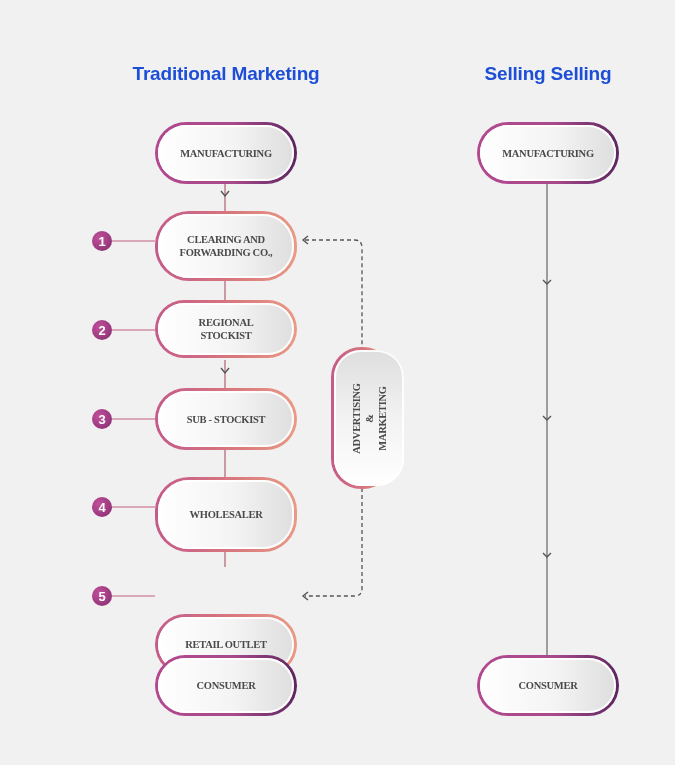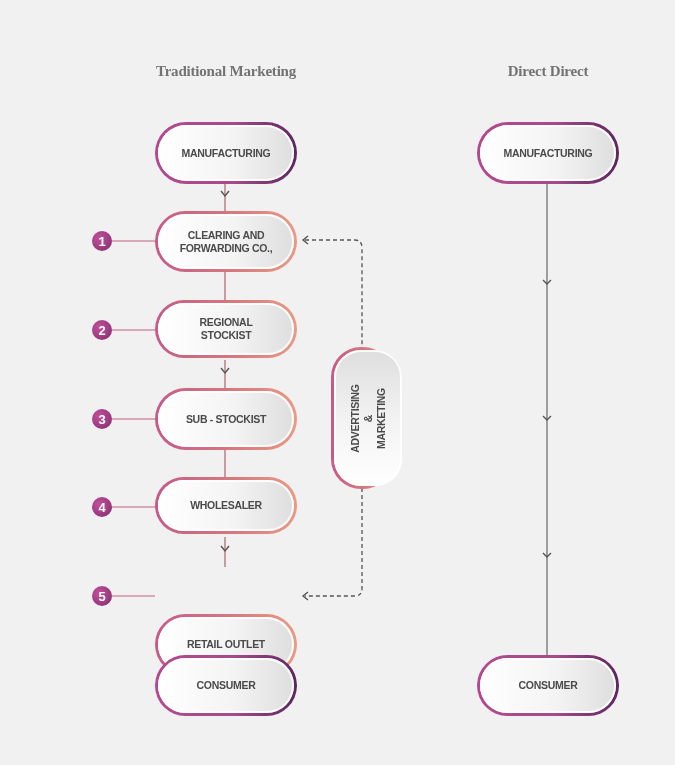--- a/index.html
+++ b/index.html
@@ -5,35 +5,35 @@
     html, body { margin: 0; padding: 0; }
     body {
       width: 675px; height: 765px;
       background: #f2f1f1;
       position: relative;
       overflow: hidden;
       font-family: "Liberation Sans", sans-serif;
     }
     .col-title {
       position: absolute;
-      font-size: 15px;
+      font-size: 19px;
       font-weight: 700;
-      color: #737373;
+      color: #1d4ed8;
       letter-spacing: -0.2px;
       white-space: nowrap;
       transform: translateX(-50%);
-      font-family: Liberation Serif, serif;
     }
     svg.lines { position: absolute; left: 0; top: 0; }
     .node {
       position: absolute;
       box-sizing: border-box;
       border-radius: 34px;
       padding: 3px;
       display: flex;
+      font-family: Liberation Serif, serif;
     }
     .node.purple { background: linear-gradient(90deg, #b3488f 0%, #a84a8c 55%, #5c2660 100%); }
     .node.salmon { background: linear-gradient(90deg, #c45a8a 0%, #d8787e 55%, #ea9a84 100%); }
     .node .inner {
       flex: 1;
       border-radius: 31px;
       background: linear-gradient(90deg, #ffffff 0%, #f4f4f4 55%, #dedede 100%);
       box-shadow: inset 0 0 0 2px rgba(255,255,255,0.9);
       display: flex;
       align-items: center;
@@ -66,21 +66,21 @@
       display: flex;
       align-items: center;
       justify-content: center;
       transform: translate(-50%, -50%);
     }
   </style>
 </head>
 <body>
 
 <div class="col-title" style="left:226px; top:63px;">Traditional Marketing</div>
-<div class="col-title" style="left:548px; top:63px;">Direct Direct</div>
+<div class="col-title" style="left:548px; top:63px;">Selling Selling</div>
 
 <svg class="lines" width="675" height="765">
 
   <g stroke="#b0606e" stroke-width="1.2" fill="none">
     <line x1="225" y1="183" x2="225" y2="212"></line>
     <line x1="225" y1="271" x2="225" y2="302"></line>
     <line x1="225" y1="360" x2="225" y2="389"></line>
     <line x1="225" y1="449" x2="225" y2="478"></line>
     <line x1="225" y1="537" x2="225" y2="567"></line>
     <line x1="225" y1="626" x2="225" y2="656"></line>
@@ -116,38 +116,38 @@
     <polyline points="543,416 547,420 551,416"></polyline>
     <polyline points="543,553 547,557 551,553"></polyline>
   </g>
 </svg>
 
 <div class="node purple" style="left:155px; top:122px; width:142px; height:62px;">
   <div class="inner">
       <span class="label">MANUFACTURING</span>
     </div>
 </div>
-<div class="node salmon" style="left:155px; top:211px; width:142px; height:61px;">
+<div class="node salmon" style="left:155px; top:211px; width:142px; height:70px;">
   <div class="inner">
       <span class="label">CLEARING AND
 FORWARDING CO.,</span>
     </div>
 </div>
 <div class="node salmon" style="left:155px; top:300px; width:142px; height:58px;">
   <div class="inner">
       <span class="label">REGIONAL
 STOCKIST</span>
     </div>
 </div>
 <div class="node salmon" style="left:155px; top:388px; width:142px; height:62px;justify-content:flex-end;">
   <div class="inner">
       <span class="label">SUB - STOCKIST</span>
     </div>
 </div>
-<div class="node salmon" style="left:155px; top:477px; width:142px; height:57px;">
+<div class="node salmon" style="left:155px; top:477px; width:142px; height:75px;">
   <div class="inner">
       <span class="label">WHOLESALER</span>
     </div>
 </div>
 <div class="node salmon" style="left:155px; top:566px; width:142px; height:61px;margin-top:48px;">
   <div class="inner">
       <span class="label">RETAIL OUTLET</span>
     </div>
 </div>
 <div class="node purple" style="left:155px; top:655px; width:142px; height:61px;">

